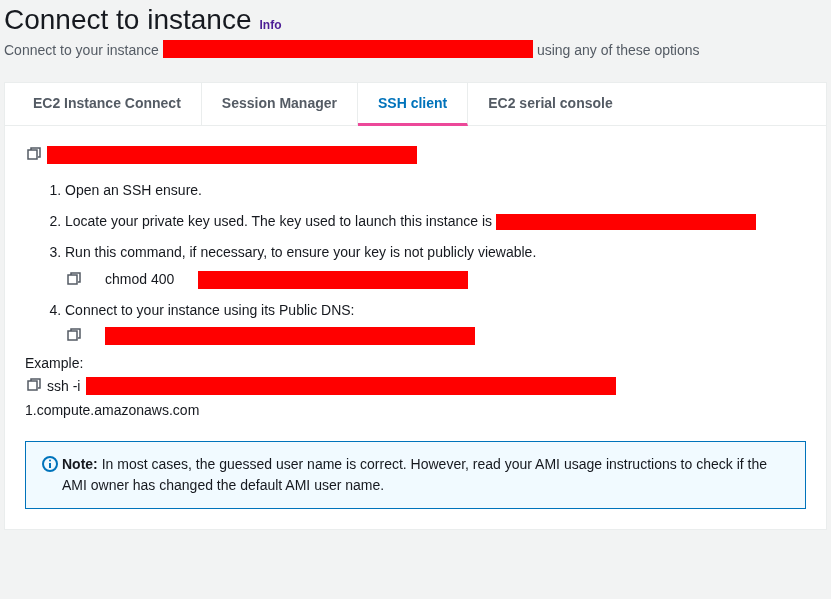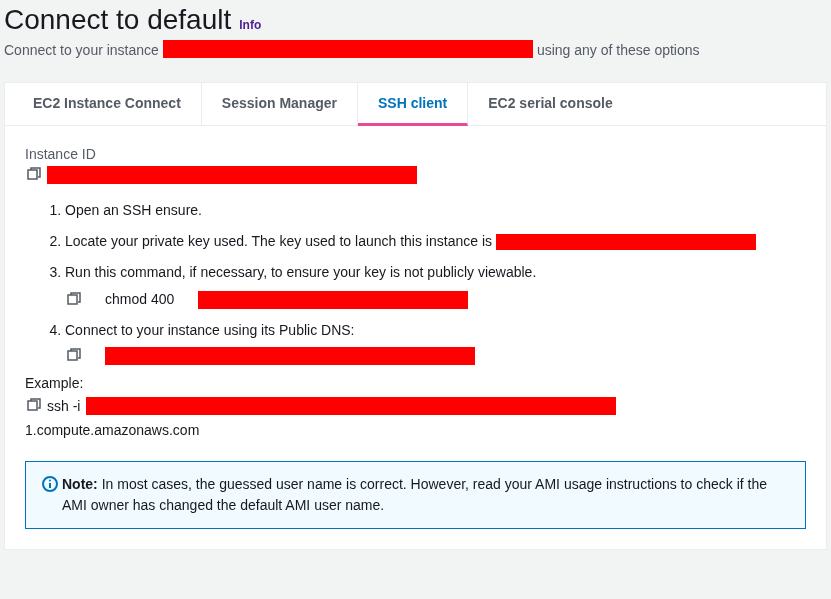--- a/index.html
+++ b/index.html
@@ -36,40 +36,39 @@
     .note-icon { width: 16px; height: 16px; flex-shrink: 0; margin-top: 2px; }
     .note-text { font-size: 14px; line-height: 1.5; }
     .note-text b { font-weight: 700; }
   </style>
 </head>
 <body>
 
 <div class="page">
   <div class="header">
     <div class="title-row">
-      <span class="title">Connect to default</span>
+      <span class="title">Connect to instance</span>
       <span class="info-link">Info</span>
     </div>
     <div class="subtitle-row">
       <span>Connect to your instance</span>
       <span class="redacted red-subtitle"></span>
       <span>using any of these options</span>
     </div>
   </div>
 
   <div class="panel">
     <div class="tabs">
       <div class="tab">EC2 Instance Connect</div>
       <div class="tab">Session Manager</div>
       <div class="tab active">SSH client</div>
       <div class="tab">EC2 serial console</div>
     </div>
 
     <div class="tab-content">
-      <div class="field-label">Instance ID</div>
       <div class="field-row">
         <svg class="copy-icon" viewBox="0 0 16 16" fill="none" stroke="#545b64" stroke-width="1.5">
             <rect x="3" y="3" width="9" height="9"></rect>
             <path d="M6 3V1h9v9h-2"></path>
           </svg>
         <span class="redacted red-instance"></span>
       </div>
 
       <ol class="steps">
         <li><span>Open an SSH ensure.</span></li>

